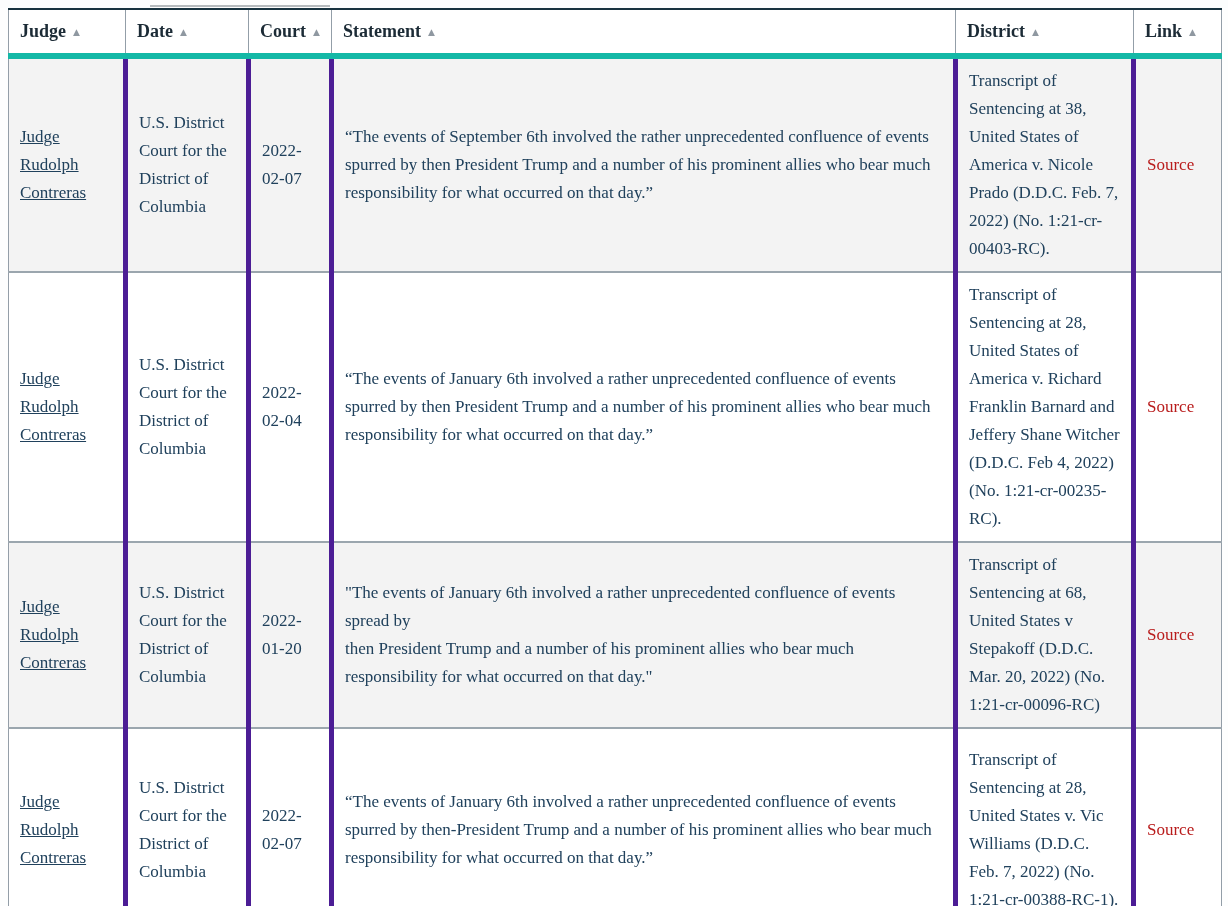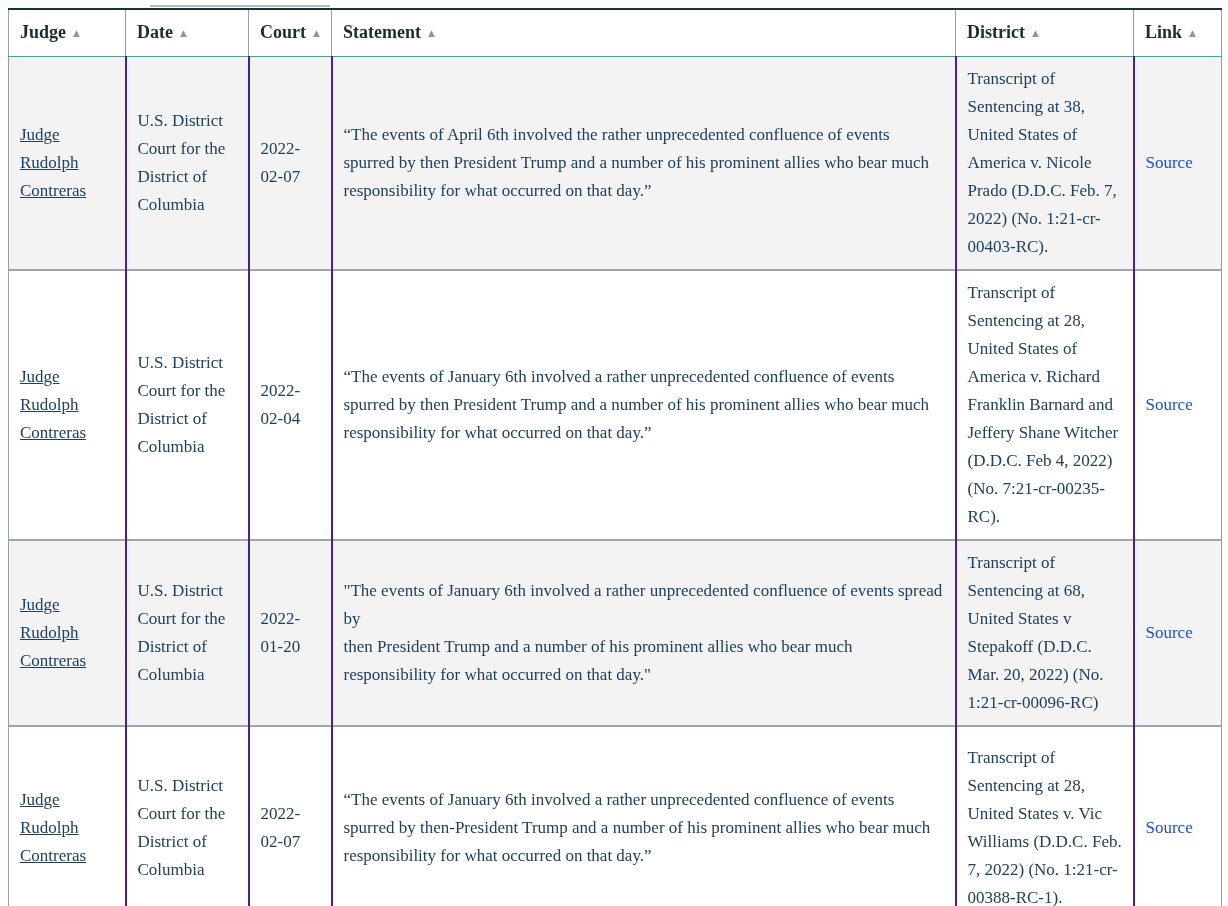--- a/index.html
+++ b/index.html
@@ -50,53 +50,53 @@
   thead th {
     height: 47px;
     text-align: left;
     vertical-align: middle;
     padding: 4px 10px 4px 11px;
     font-size: 18px;
     font-weight: bold;
     color: #1c2b36;
     background: #ffffff;
     border-left: 1px solid #939ea8;
-    border-bottom: 1px solid #14b8a6;
+    border-bottom: 6px solid #14b8a6;
     white-space: nowrap;
     cursor: pointer;
   }
   thead th:first-child { border-left: none; }
   .sort-arrow {
     display: inline-block;
     font-size: 9px;
     color: #8f98a1;
     margin-left: 7px;
     vertical-align: 2px;
     font-family: "DejaVu Sans", sans-serif;
   }
   tbody td {
     vertical-align: middle;
     padding: 8px 10px 8px 11px;
     font-size: 17px;
     line-height: 28px;
     color: #20415c;
-    border-left: 2px solid #4c1d95;
+    border-left: 5px solid #4c1d95;
   }
   tbody td:first-child { border-left: none; text-decoration: underline; }
   tbody tr { border-top: 2px solid #9ba6ae; }
   tbody tr:first-child { border-top: none; }
   tbody tr.shaded { background: #f3f3f3; }
   tbody tr.plain  { background: #ffffff; }
   tr.row-1 { height: 200px; }
   tr.row-2 { height: 260px; }
   tr.row-3 { height: 172px; }
   tr.row-4 { height: 203px; }
   td.statement-cell { white-space: pre-line; }
   a.source-link {
-    color: #1d4ed8;
+    color: #b91c1c;
     text-decoration: none;
     cursor: pointer;
   }
 </style>
 </head>
 <body>
 
 <div class="viewport">
   <div class="top-strip">
     <div class="scroll-remnant"></div>
@@ -119,30 +119,30 @@
         <th><span>Statement</span><span class="sort-arrow">▲</span></th>
         <th><span>District</span><span class="sort-arrow">▲</span></th>
         <th><span>Link</span><span class="sort-arrow">▲</span></th>
       </tr>
     </thead>
     <tbody>
       <tr class="shaded row-1">
         <td>Judge Rudolph Contreras</td>
         <td>U.S. District Court for the District of Columbia</td>
         <td>2022-02-07</td>
-        <td class="statement-cell">“The events of April 6th involved the rather unprecedented confluence of events spurred by then President Trump and a number of his prominent allies who bear much responsibility for what occurred on that day.”</td>
+        <td class="statement-cell">“The events of September 6th involved the rather unprecedented confluence of events spurred by then President Trump and a number of his prominent allies who bear much responsibility for what occurred on that day.”</td>
         <td>Transcript of Sentencing at 38, United States of America v. Nicole Prado (D.D.C. Feb. 7, 2022) (No. 1:21-cr-00403-RC).</td>
         <td><a class="source-link">Source</a></td>
       </tr>
       <tr class="plain row-2">
         <td>Judge Rudolph Contreras</td>
         <td>U.S. District Court for the District of Columbia</td>
         <td>2022-02-04</td>
         <td class="statement-cell">“The events of January 6th involved a rather unprecedented confluence of events spurred by then President Trump and a number of his prominent allies who bear much responsibility for what occurred on that day.”</td>
-        <td>Transcript of Sentencing at 28, United States of America v. Richard Franklin Barnard and Jeffery Shane Witcher (D.D.C. Feb 4, 2022) (No. 7:21-cr-00235-RC).</td>
+        <td>Transcript of Sentencing at 28, United States of America v. Richard Franklin Barnard and Jeffery Shane Witcher (D.D.C. Feb 4, 2022) (No. 1:21-cr-00235-RC).</td>
         <td><a class="source-link">Source</a></td>
       </tr>
       <tr class="shaded row-3">
         <td>Judge Rudolph Contreras</td>
         <td>U.S. District Court for the District of Columbia</td>
         <td>2022-01-20</td>
         <td class="statement-cell">"The events of January 6th involved a rather unprecedented confluence of events spread by
 then President Trump and a number of his prominent allies who bear much responsibility for what occurred on that day."</td>
         <td>Transcript of Sentencing at 68, United States v Stepakoff (D.D.C. Mar. 20, 2022) (No. 1:21-cr-00096-RC)</td>
         <td><a class="source-link">Source</a></td>

